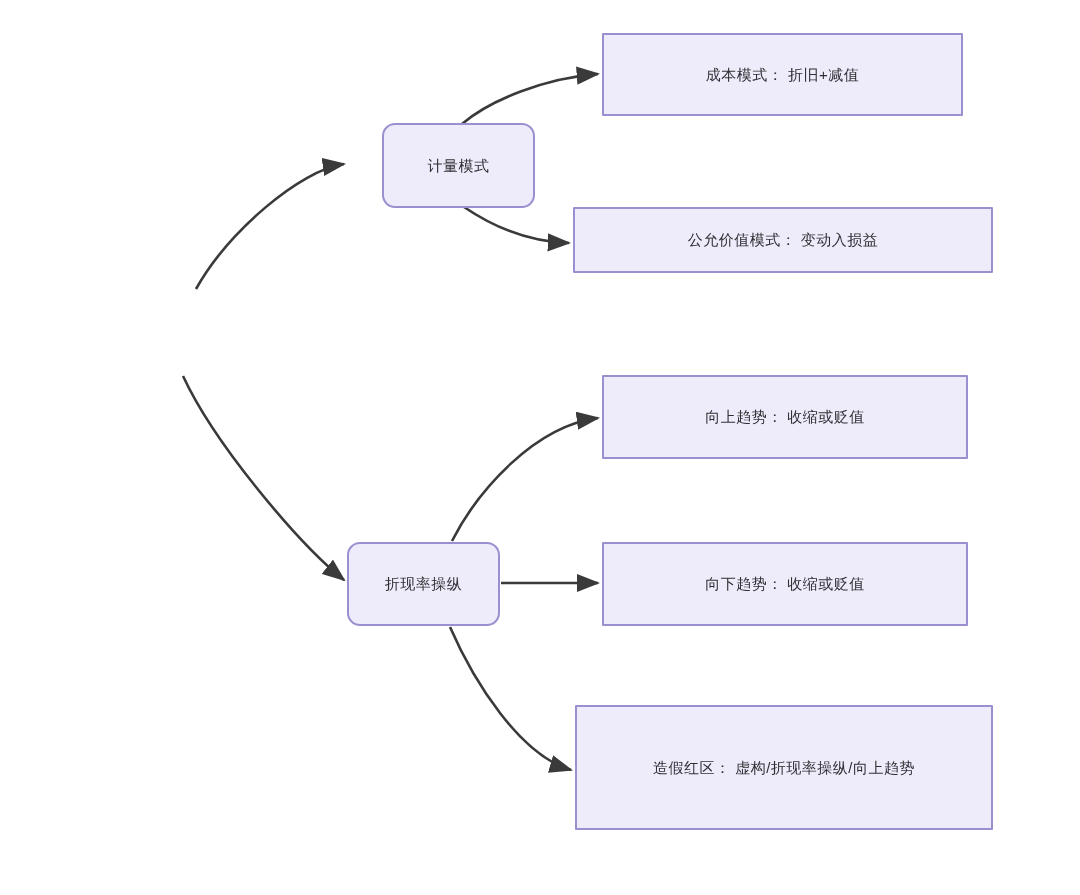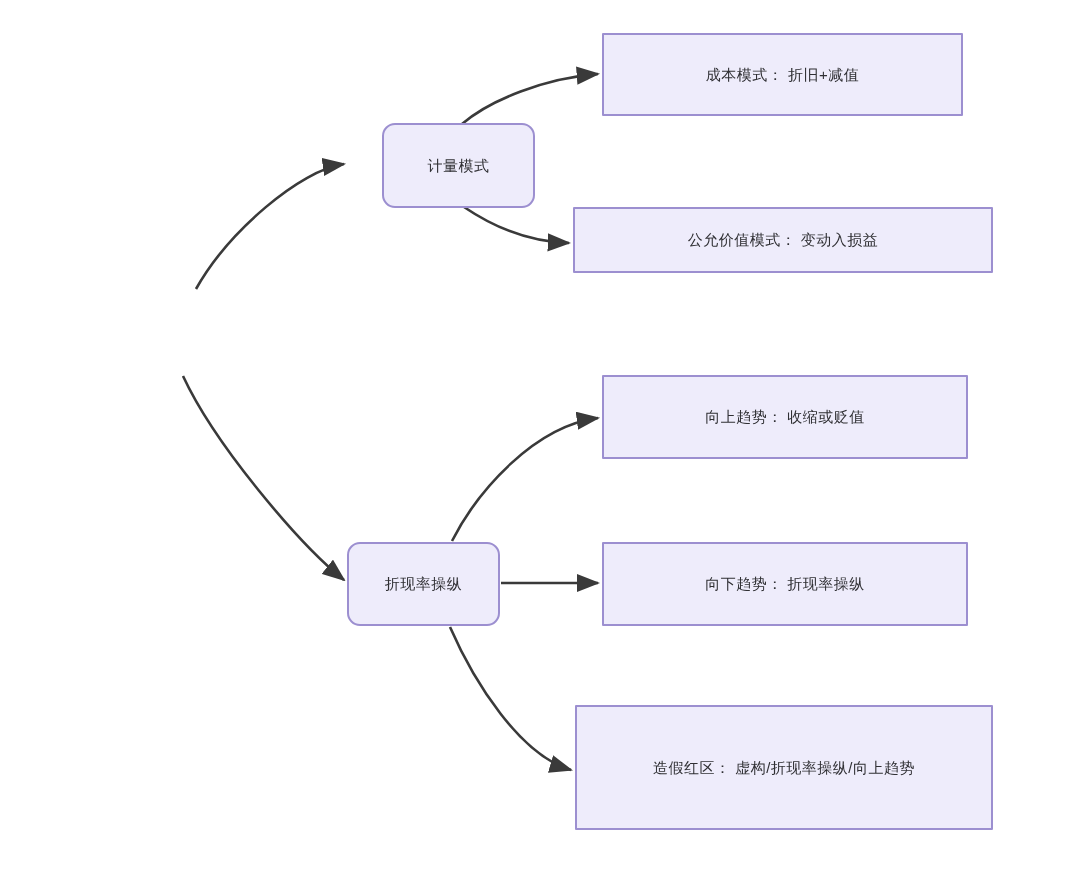--- a/index.html
+++ b/index.html
@@ -93,20 +93,20 @@
 
   <div class="node sharp" style="left:573px; top:207px; width:420px; height:66px;">
     <span class="node-label">公允价值模式： 变动入损益</span>
   </div>
 
   <div class="node sharp" style="left:602px; top:375px; width:366px; height:84px;">
     <span class="node-label">向上趋势： 收缩或贬值</span>
   </div>
 
   <div class="node sharp" style="left:602px; top:542px; width:366px; height:84px;">
-    <span class="node-label">向下趋势： 折现率操纵</span>
+    <span class="node-label">向下趋势： 收缩或贬值</span>
   </div>
 
   <div class="node sharp" style="left:575px; top:705px; width:418px; height:125px;">
     <span class="node-label two-line">造假红区： 虚构/折现率操纵/向上趋势</span>
   </div>
 
 </div>
 
 </body></html>

